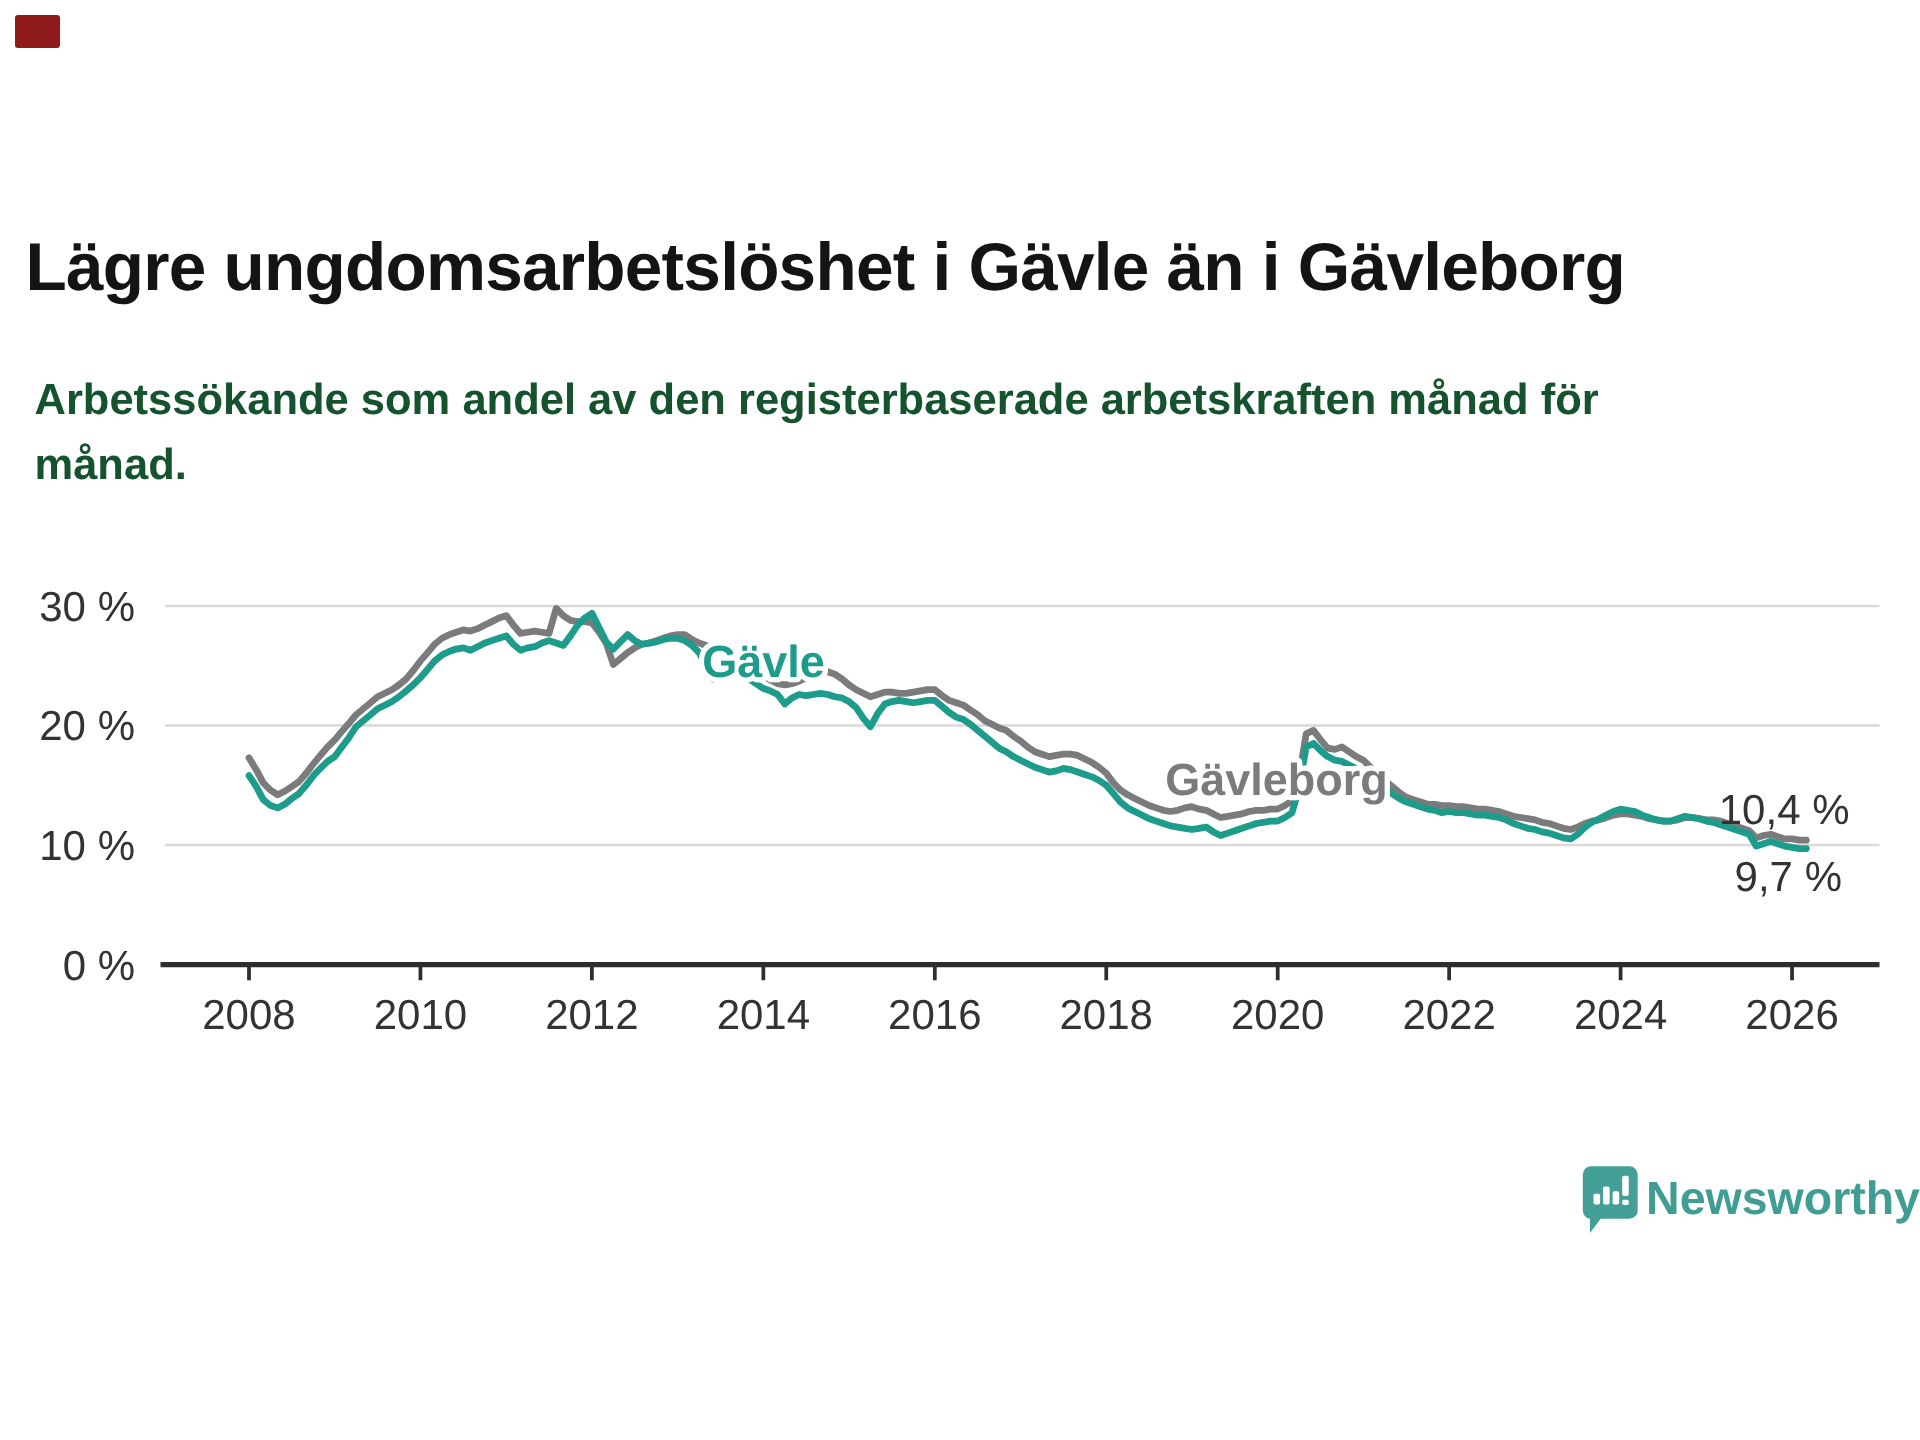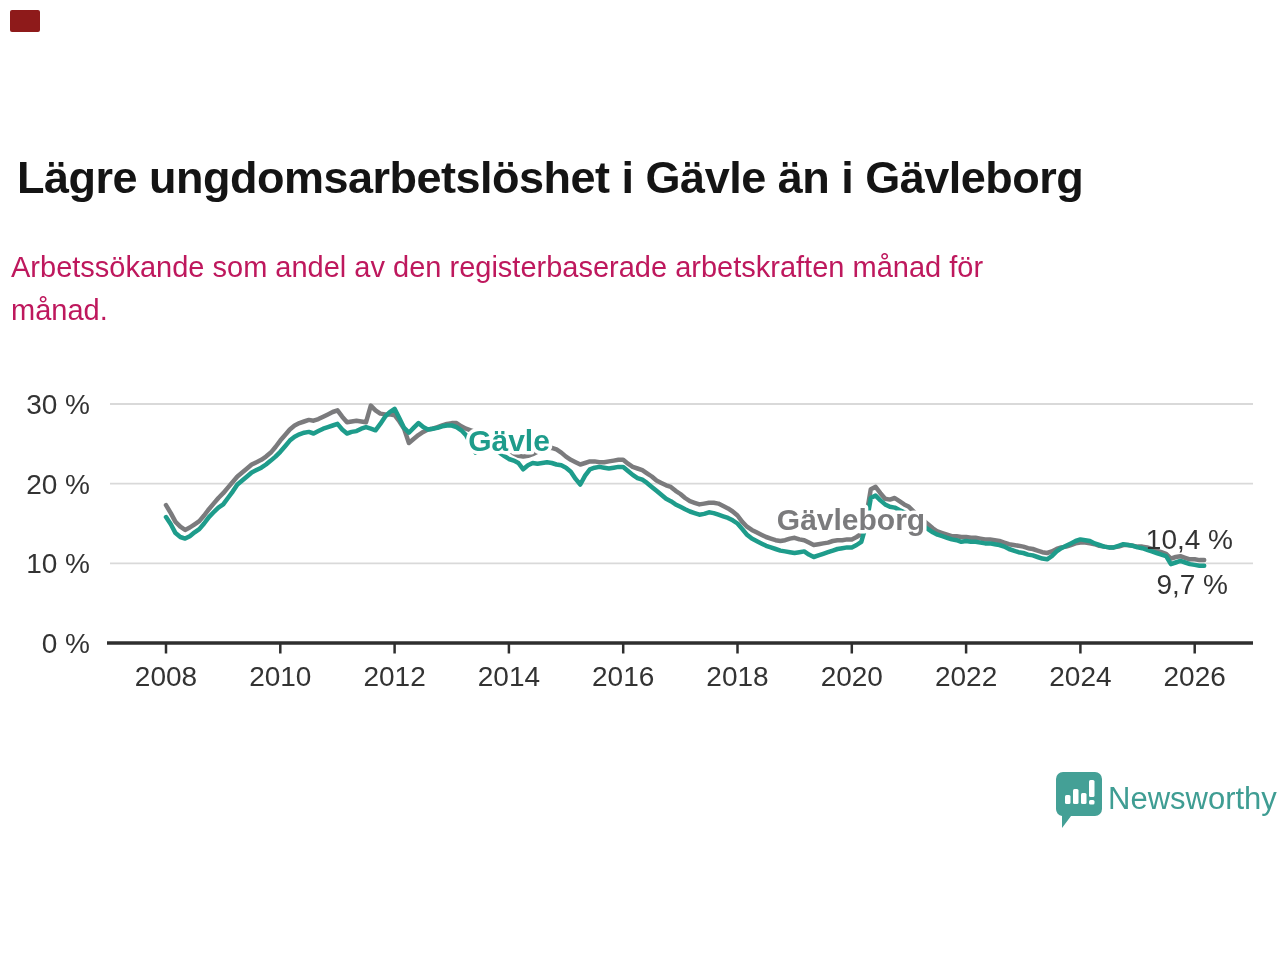--- a/index.html
+++ b/index.html
@@ -10,30 +10,30 @@
   .category-marker{
     position:absolute;left:10px;top:10px;width:30px;height:22px;
     border-radius:2px;
   }
   .chart-title{
     position:absolute;left:5px;top:140px;width:1200px;margin:12px;
     font-size:45px;font-weight:700;color:#141414;letter-spacing:-0.5px;
     white-space:nowrap;
   }
   .chart-subtitle{
-    position:absolute;left:11px;top:246px;width:1200px;margin:0;
-    font-size:29px;font-weight:400;color:#be185d;line-height:43px;
+    position:absolute;left:23px;top:246px;width:1200px;margin:0;
+    font-size:29px;font-weight:700;color:#14532d;line-height:43px;
   }
   .chart-svg{position:absolute;left:0;top:0;}
   .brand{
     position:absolute;left:1052px;top:768px;width:228px;height:62px;
     display:flex;align-items:center;
   }
   .brand-name{
-    font-size:31px;font-weight:400;color:#3f9d93;margin-left:4px;
+    font-size:31px;font-weight:700;color:#3f9d93;margin-left:4px;
     letter-spacing:0px;
   }
 </style>
 </head>
 <body>
 
 <div class="category-marker" style="background: rgb(142, 26, 26);"></div>
 
 <h1 class="chart-title">Lägre ungdomsarbetslöshet i Gävle än i Gävleborg</h1>
 

